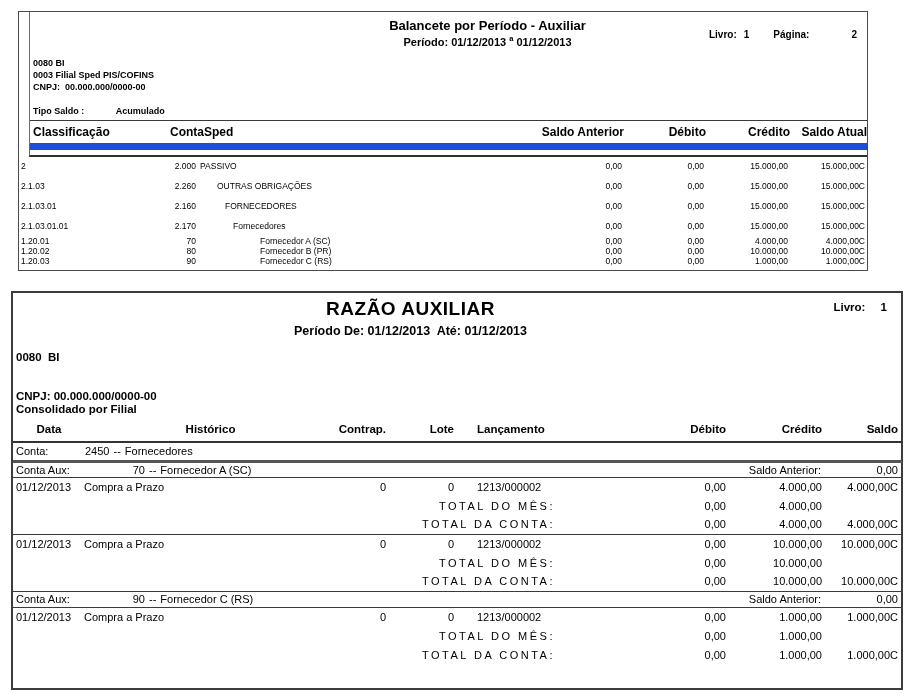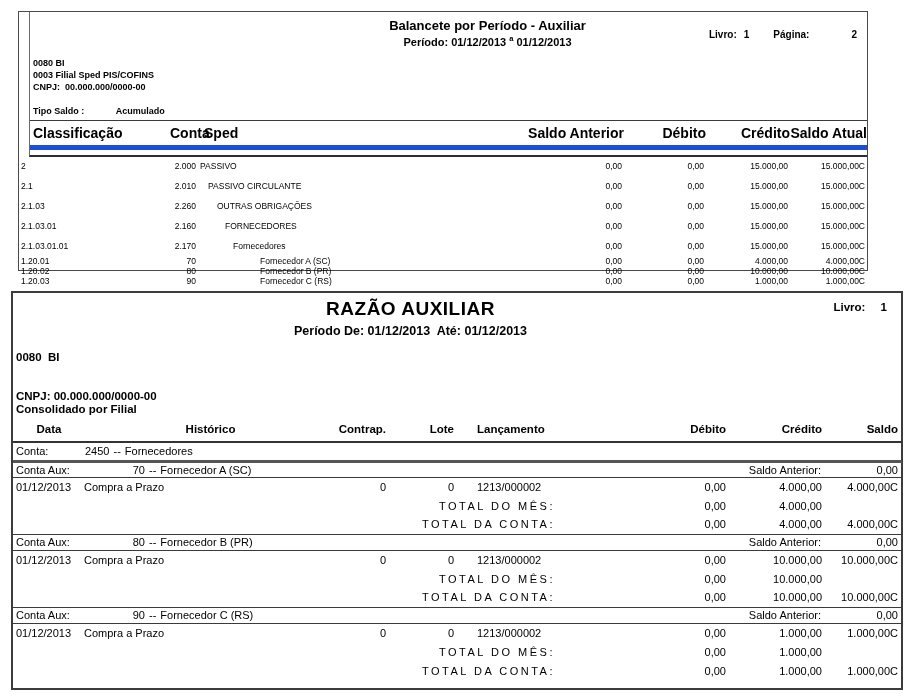--- a/index.html
+++ b/index.html
@@ -23,21 +23,21 @@
 .r1-period .psep { font-size:7.5px; vertical-align:super; font-weight:bold; }
 .r1-lp { position:absolute; top:17px; right:10px; font-size:10px; font-weight:bold; display:flex; align-items:baseline; }
 .r1-lp .lbl1 { margin-right:7px; }
 .r1-lp .val1 { margin-right:24px; }
 .r1-lp .lbl2 { margin-right:42px; }
 .r1-company { margin-top:9px; font-size:9px; font-weight:bold; line-height:12px; padding-left:3px; }
 .r1-cnpj { padding-left:0px; }
 .r1-tipo { margin-top:13px; font-size:9px; font-weight:bold; padding:0 0 4px 3px; border-bottom:1px solid #3a3a3a; }
 .r1-tipo .tv { margin-left:29px; }
 table.r1h { width:100%; border-collapse:collapse; table-layout:fixed; }
-table.r1h th { font-size:14px; font-weight:bold; padding:4px 0 4px 0; border-bottom:5px solid #1d4ed8; text-align:left; }
+table.r1h th { font-size:12px; font-weight:bold; padding:4px 0 4px 0; border-bottom:7px solid #1d4ed8; text-align:left; }
 table.r1h th.num { text-align:right; }
 table.r1h th.c-conta { text-align:right; padding-right:4px; }
 .r1-gap { height:5px; }
 table.r1d { width:848px; border-collapse:collapse; table-layout:fixed; }
 table.r1d td { font-size:8.5px; line-height:1; vertical-align:middle; }
 table.r1d tr.tall td { height:20px; }
 table.r1d tr.short td { height:10px; }
 table.r1d td.c-class { padding-left:2px; }
 table.r1d td.c-conta { text-align:right; padding-right:4px; }
 table.r1d td.num { text-align:right; }
@@ -145,29 +145,20 @@
         <tr class="tall">
       <td class="c-class">2</td>
       <td class="c-conta">2.000</td>
       <td><span class="ind0">PASSIVO</span></td>
       <td class="num pr2">0,00</td>
       <td class="num pr2">0,00</td>
       <td class="num pr2">15.000,00</td>
       <td class="num pr2">15.000,00C</td>
     </tr>
     <tr class="tall">
-      <td class="c-class">2.1</td>
-      <td class="c-conta">2.010</td>
-      <td><span class="ind1">PASSIVO CIRCULANTE</span></td>
-      <td class="num pr2">0,00</td>
-      <td class="num pr2">0,00</td>
-      <td class="num pr2">15.000,00</td>
-      <td class="num pr2">15.000,00C</td>
-    </tr>
-    <tr class="tall">
       <td class="c-class">2.1.03</td>
       <td class="c-conta">2.260</td>
       <td><span class="ind2">OUTRAS OBRIGAÇÕES</span></td>
       <td class="num pr2">0,00</td>
       <td class="num pr2">0,00</td>
       <td class="num pr2">15.000,00</td>
       <td class="num pr2">15.000,00C</td>
     </tr>
     <tr class="tall">
       <td class="c-class">2.1.03.01</td>
@@ -286,27 +277,20 @@
       <td></td>
     </tr>
     <tr class="total-row sec-end">
       <td colspan="2"></td>
       <td colspan="3" class="t-label">TOTAL DA CONTA:</td>
       <td class="num">0,00</td>
       <td class="num">4.000,00</td>
       <td class="num" style="padding-right:4px">4.000,00C</td>
     </tr>
 
-    <tr class="aux-row">
-      <td colspan="5">
-        <span class="aux-label">Conta Aux:</span><span class="aux-num">80</span><span class="csep">--</span><span>Fornecedor B (PR)</span>
-      </td>
-      <td colspan="2" class="saldo-ant">Saldo Anterior:</td>
-      <td class="num" style="padding-right:4px">0,00</td>
-    </tr>
     <tr class="entry-row">
       <td class="c-data">01/12/2013</td>
       <td class="c-hist">Compra a Prazo</td>
       <td class="num">0</td>
       <td class="num">0</td>
       <td class="c-lanc">1213/000002</td>
       <td class="num">0,00</td>
       <td class="num">10.000,00</td>
       <td class="num" style="padding-right:4px">10.000,00C</td>
     </tr>

